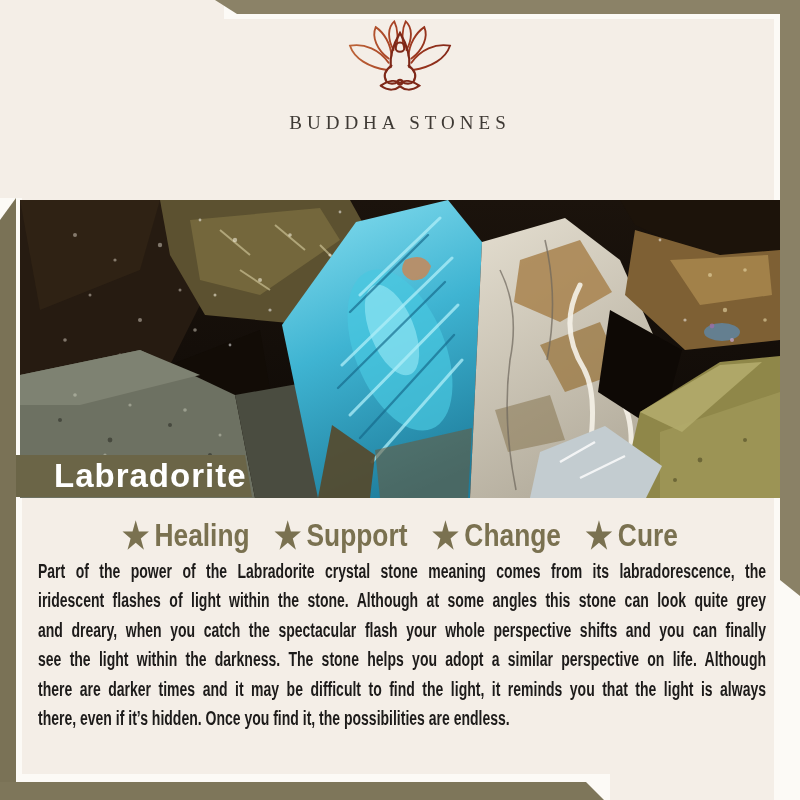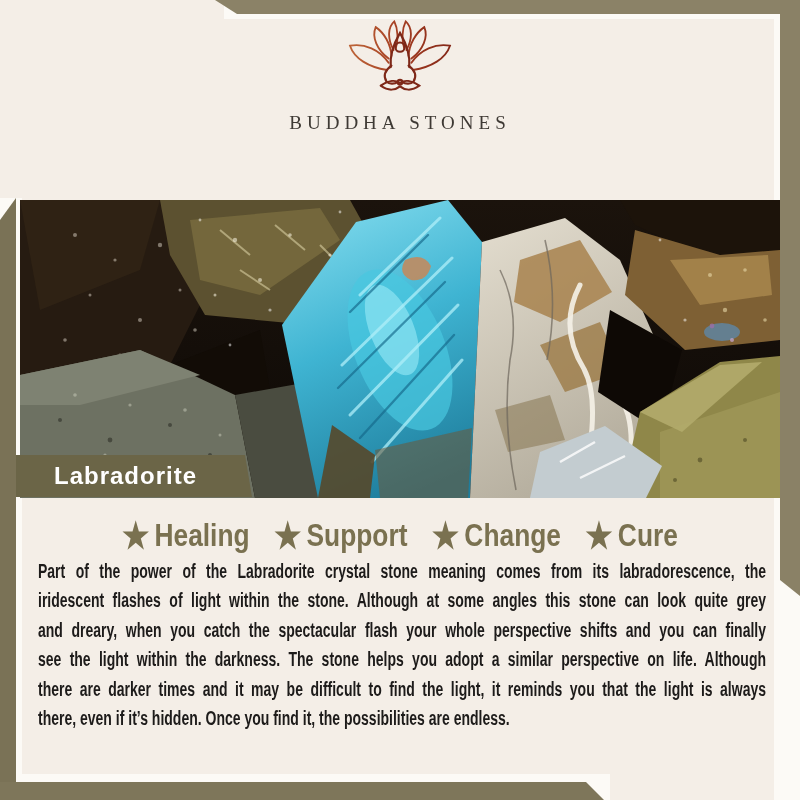--- a/index.html
+++ b/index.html
@@ -39,21 +39,21 @@
     letter-spacing:0px;white-space:nowrap;
   }
   
   #photo{left:20px;top:200px;width:760px;height:298px;display:block;}
   #photo-label-band{
     left:16px;top:455px;width:236px;height:42px;background:#6B6547;
     clip-path:polygon(0 0,229px 0,236px 100%,0 100%);
   }
   #photo-label-text{
     position:absolute;left:38px;top:0;height:42px;line-height:41px;
-    color:#FFFFFF;font-size:24px;font-weight:bold;letter-spacing:1px;
+    color:#FFFFFF;font-size:33px;font-weight:bold;letter-spacing:1px;
     white-space:nowrap;
   }
   
   #benefits{
     left:0;top:514px;width:941px;height:44px;line-height:44px;
     transform:scaleX(0.85);transform-origin:0 0;
     text-align:center;white-space:nowrap;
     color:#7A7150;font-weight:bold;font-size:31px;
   }
   .benefit{display:inline-block;margin:0 10px;}

